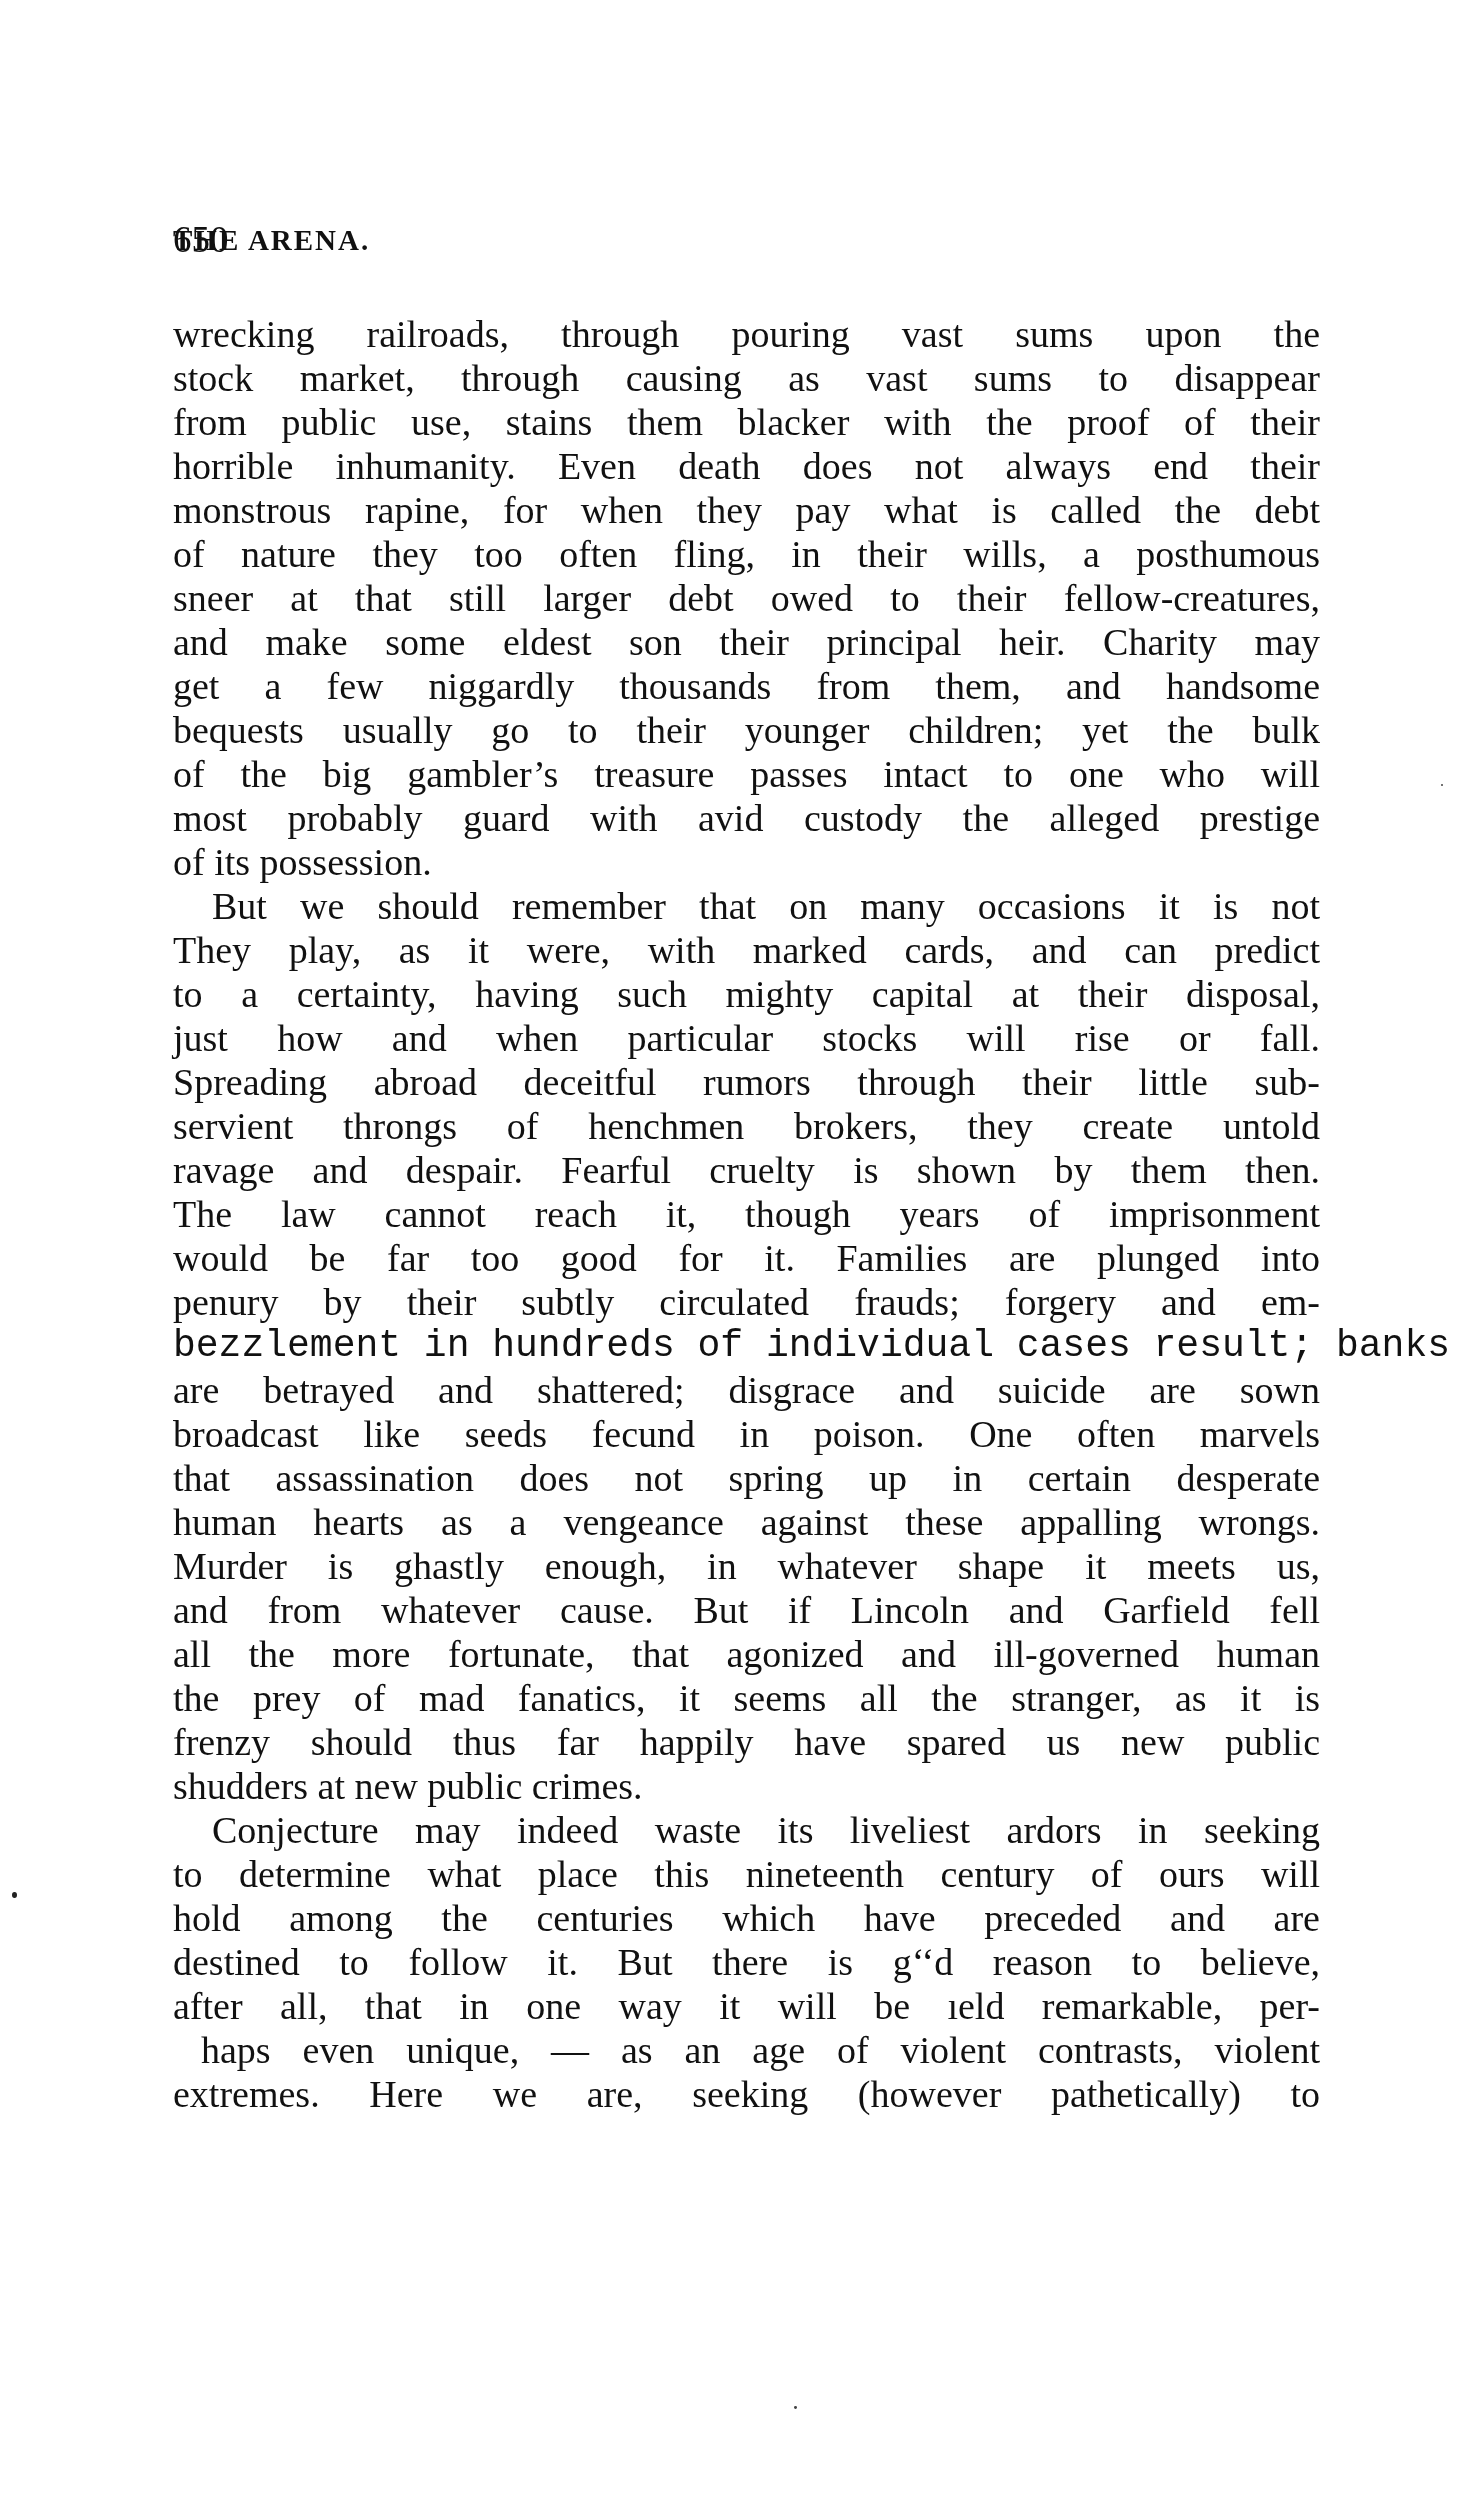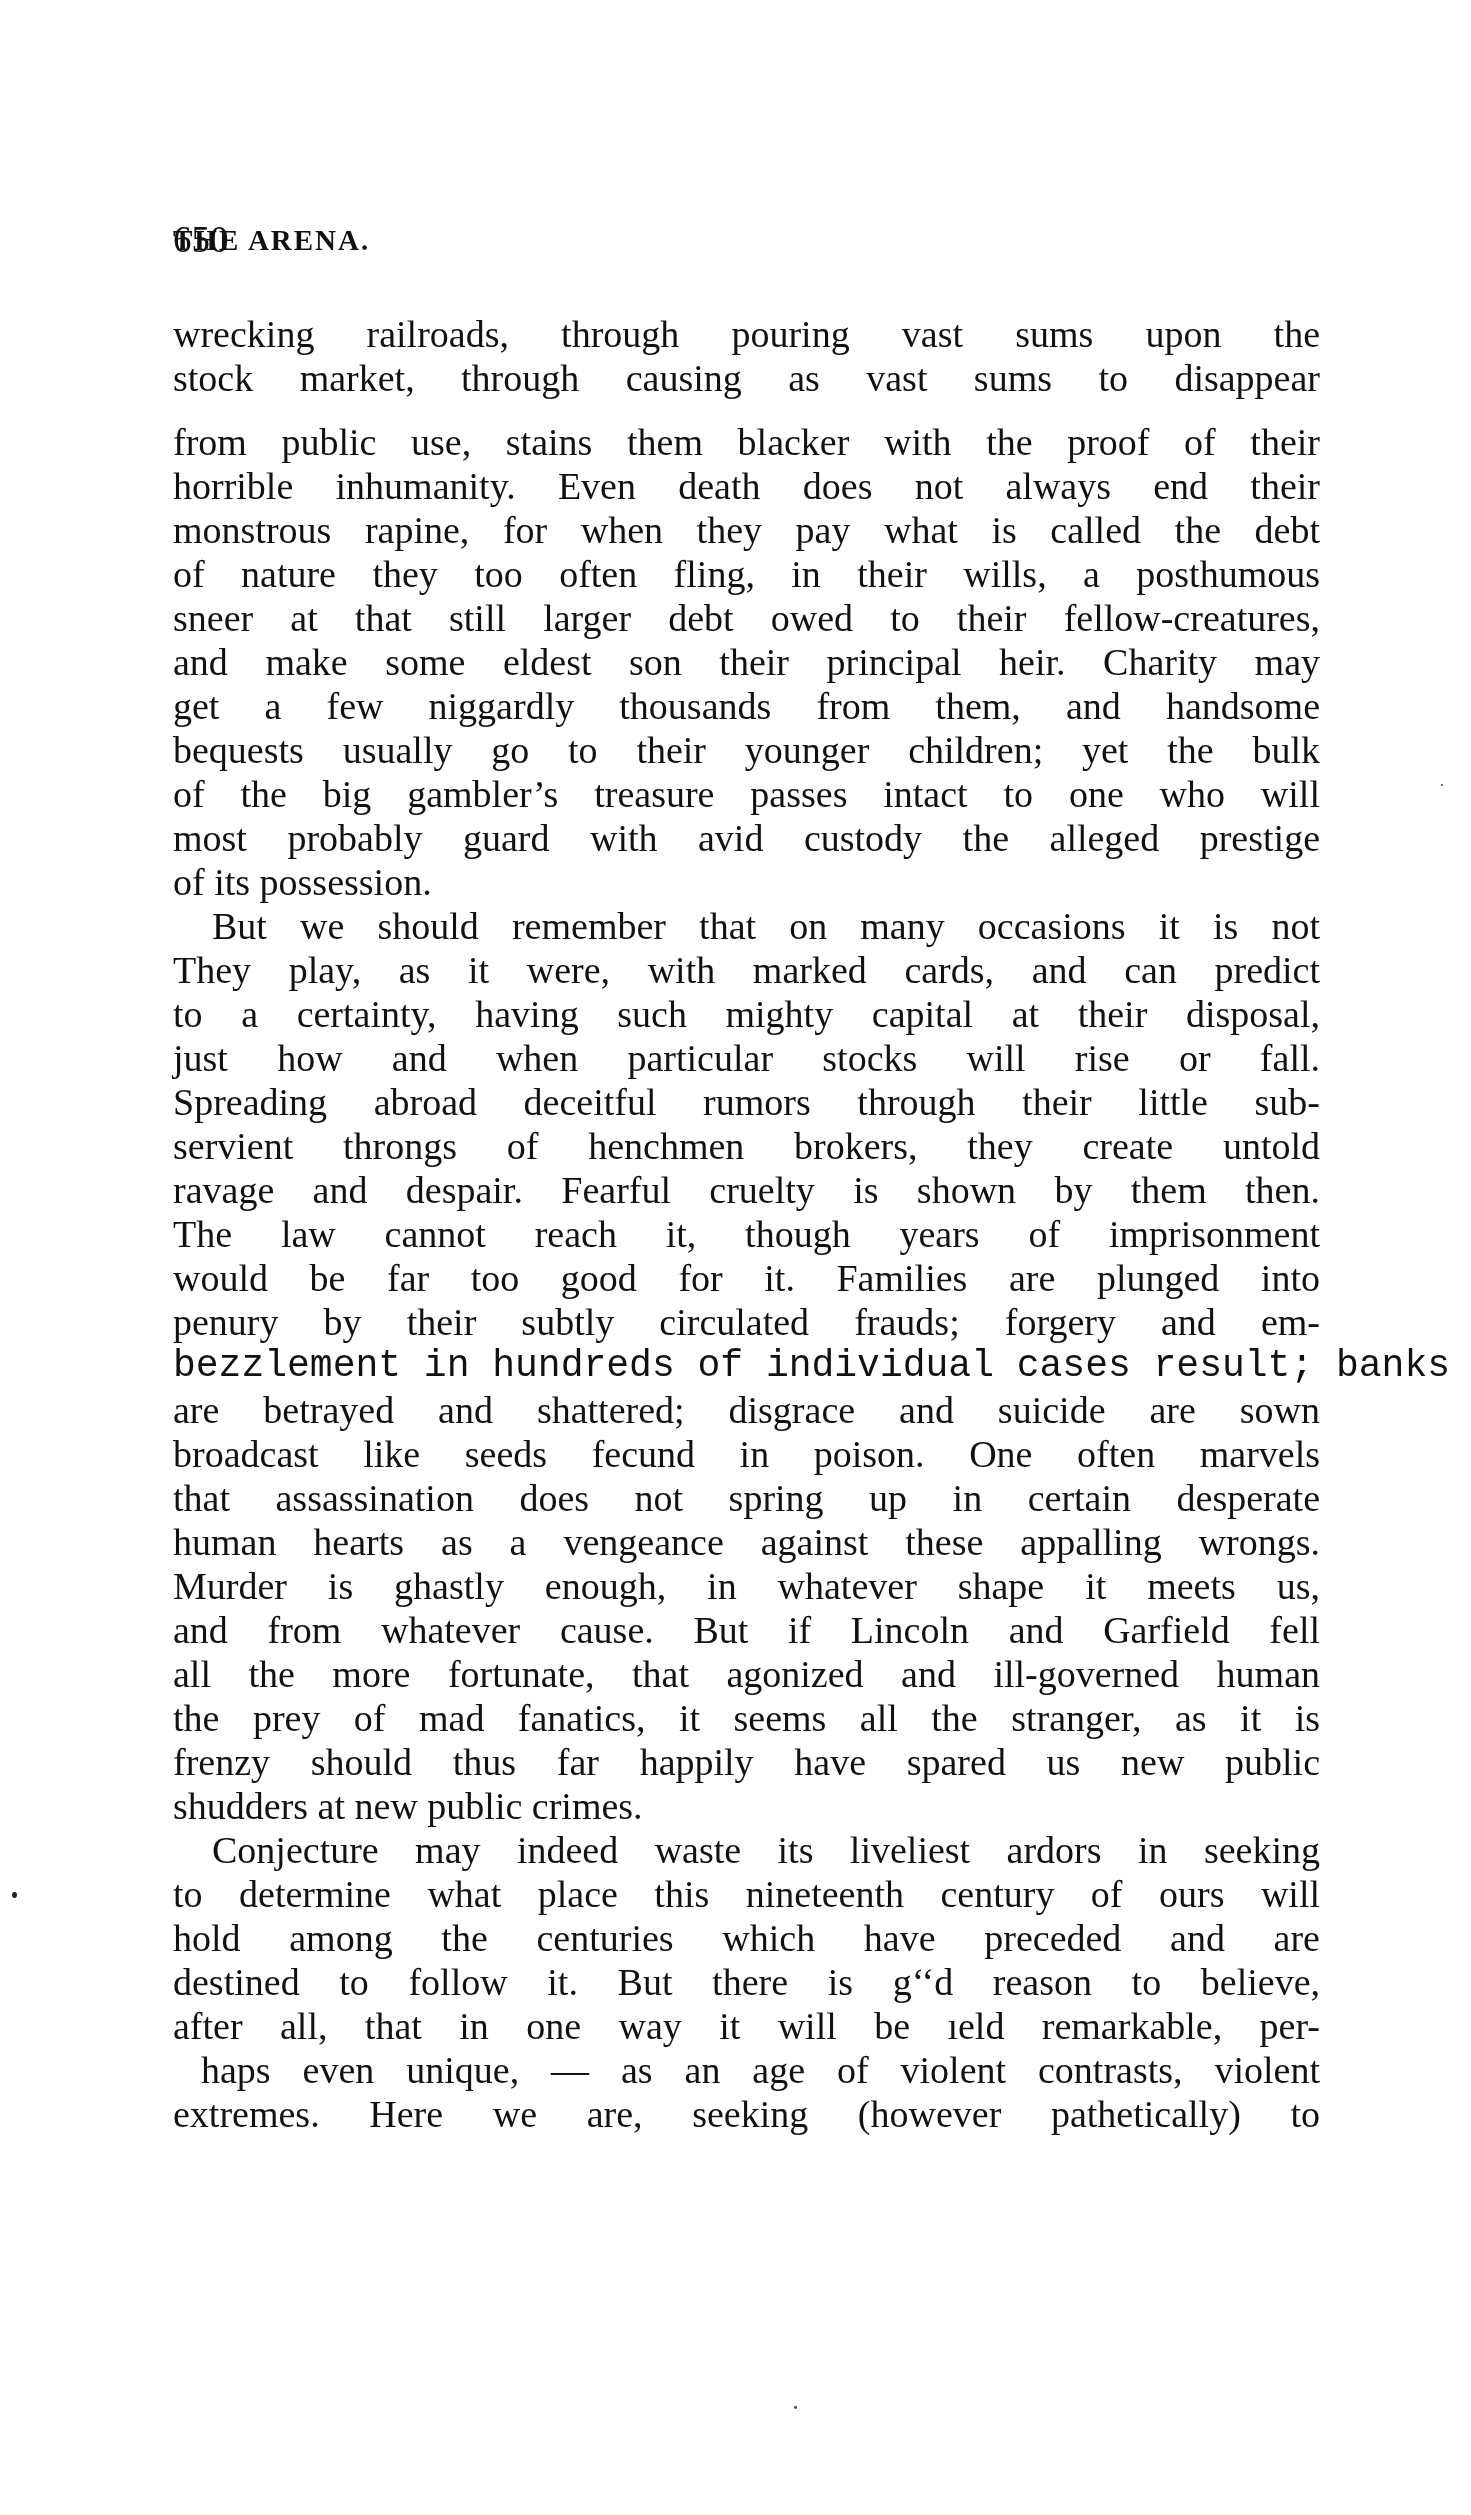--- a/index.html
+++ b/index.html
@@ -23,21 +23,21 @@
 <div class="page">
   <div class="running-head">
     <span class="page-number">650</span>
     <span class="running-title">THE ARENA.</span>
   </div>
 
   <div class="body-text" id="body-text">
       <div>
         <span class="line" style="word-spacing: 0px;">wrecking railroads, through pouring vast sums upon the</span>
         <span class="line" style="word-spacing: 0px;">stock market, through causing as vast sums to disappear</span>
-        <span class="line" style="word-spacing: 0px; margin-top: 20px;">from public use, stains them blacker with the proof of their</span>
+        <span class="line" style="word-spacing: 0px;">from public use, stains them blacker with the proof of their</span>
         <span class="line" style="word-spacing: 0px;">horrible inhumanity.  Even death does not always end their</span>
         <span class="line" style="word-spacing: 0px;">monstrous rapine, for when they pay what is called the debt</span>
         <span class="line" style="word-spacing: 0px;">of nature they too often fling, in their wills, a posthumous</span>
         <span class="line" style="word-spacing: 0px;">sneer at that still larger debt owed to their fellow-creatures,</span>
         <span class="line" style="word-spacing: 0px;">and make some eldest son their principal heir.  Charity may</span>
         <span class="line" style="word-spacing: 0px;">get a few niggardly thousands from them, and handsome</span>
         <span class="line" style="word-spacing: 0px;">bequests usually go to their younger children; yet the bulk</span>
         <span class="line" style="word-spacing: 0px;">of the big gambler’s treasure passes intact to one who will</span>
         <span class="line" style="word-spacing: 0px;">most probably guard with avid custody the alleged prestige</span>
         <span class="line last">of its possession.</span>

